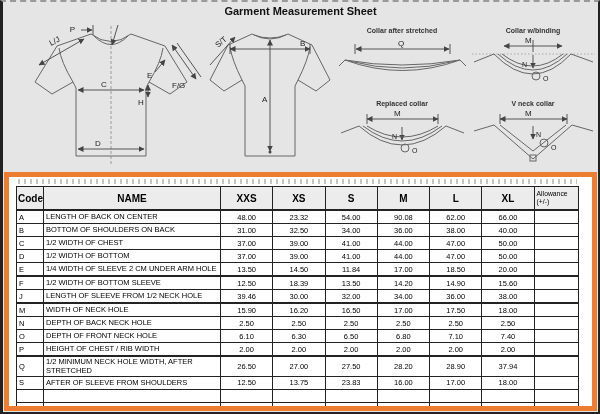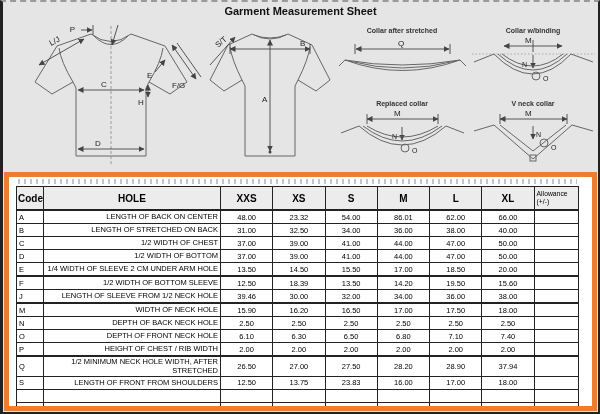--- a/index.html
+++ b/index.html
@@ -27,21 +27,21 @@
   .table-inner{height:100%;box-sizing:border-box;background:#fff;padding:1px 13px 4px 7px;overflow:hidden;}
   .clipped-strip{height:5px;margin:1px 2px 2px 2px;opacity:.5;
      background:repeating-linear-gradient(90deg,#8a8a8a 0 2px,transparent 2px 6px);}
   table{width:100%;border-collapse:collapse;table-layout:fixed;}
   th,td{border:1px solid #222;overflow:hidden;white-space:nowrap;}
   thead th{background:var(--header-bg,#ECECEC);font-size:10px;font-weight:bold;
            text-align:center;height:20px;border-bottom-width:2px;}
   th.allow-h{font-size:6.8px;font-weight:normal;text-align:left;padding:0 2px;line-height:1.25;}
   tbody td{font-size:7.5px;height:12px;padding:0 2px;color:#000;}
   td.code-cell{text-align:left;}
-  td.name-cell{text-align:right;white-space:normal;line-height:1.25;}
+  td.name-cell{text-align:left;white-space:normal;line-height:1.25;}
   td.value-cell{text-align:center;}
   tr.thick-top td{border-top-width:2px;}
 </style>
 </head>
 <body>
 
 <svg width="0" height="0" style="position:absolute" aria-hidden="true">
   <defs>
     <marker id="ae" markerWidth="8" markerHeight="8" refX="5.5" refY="3" orient="auto" markerUnits="userSpaceOnUse">
       <path d="M0,0 L6,3 L0,6 Z" fill="#444"></path>
@@ -203,48 +203,48 @@
             <col style="width:9.3%">
             <col style="width:9.3%">
           <col style="width:9.3%">
             <col style="width:9.3%">
             <col style="width:9.3%">
           <col style="width:7.9%">
         </colgroup>
         <thead>
           <tr>
             <th>Code</th>
-            <th>HOLE</th>
+            <th>NAME</th>
             <th>XXS</th>
             <th>XS</th>
             <th>S</th>
             <th>M</th>
             <th>L</th>
             <th>XL</th>
             <th class="allow-h">
               <div>Allowance</div>
               <div>(+/-)</div>
             </th>
           </tr>
         </thead>
         <tbody>
             <tr>
               <td class="code-cell">A</td>
               <td class="name-cell">LENGTH OF BACK ON CENTER</td>
               <td class="value-cell">48.00</td>
               <td class="value-cell">23.32</td>
               <td class="value-cell">54.00</td>
-              <td class="value-cell">86.01</td>
+              <td class="value-cell">90.08</td>
               <td class="value-cell">62.00</td>
               <td class="value-cell">66.00</td>
               <td class="value-cell"></td>
             </tr>
             <tr>
               <td class="code-cell">B</td>
-              <td class="name-cell">LENGTH OF STRETCHED ON BACK</td>
+              <td class="name-cell">BOTTOM OF SHOULDERS ON BACK</td>
               <td class="value-cell">31.00</td>
               <td class="value-cell">32.50</td>
               <td class="value-cell">34.00</td>
               <td class="value-cell">36.00</td>
               <td class="value-cell">38.00</td>
               <td class="value-cell">40.00</td>
               <td class="value-cell"></td>
             </tr>
             <tr>
               <td class="code-cell">C</td>
@@ -266,34 +266,34 @@
               <td class="value-cell">44.00</td>
               <td class="value-cell">47.00</td>
               <td class="value-cell">50.00</td>
               <td class="value-cell"></td>
             </tr>
             <tr>
               <td class="code-cell">E</td>
               <td class="name-cell">1/4 WIDTH OF SLEEVE 2 CM UNDER ARM HOLE</td>
               <td class="value-cell">13.50</td>
               <td class="value-cell">14.50</td>
-              <td class="value-cell">15.50</td>
+              <td class="value-cell">11.84</td>
               <td class="value-cell">17.00</td>
               <td class="value-cell">18.50</td>
               <td class="value-cell">20.00</td>
               <td class="value-cell"></td>
             </tr>
             <tr class="thick-top">
               <td class="code-cell">F</td>
               <td class="name-cell">1/2 WIDTH OF BOTTOM SLEEVE</td>
               <td class="value-cell">12.50</td>
               <td class="value-cell">18.39</td>
               <td class="value-cell">13.50</td>
               <td class="value-cell">14.20</td>
-              <td class="value-cell">19.50</td>
+              <td class="value-cell">14.90</td>
               <td class="value-cell">15.60</td>
               <td class="value-cell"></td>
             </tr>
             <tr>
               <td class="code-cell">J</td>
               <td class="name-cell">LENGTH OF SLEEVE FROM 1/2 NECK HOLE</td>
               <td class="value-cell">39.46</td>
               <td class="value-cell">30.00</td>
               <td class="value-cell">32.00</td>
               <td class="value-cell">34.00</td>
@@ -351,21 +351,21 @@
               <td class="value-cell">26.50</td>
               <td class="value-cell">27.00</td>
               <td class="value-cell">27.50</td>
               <td class="value-cell">28.20</td>
               <td class="value-cell">28.90</td>
               <td class="value-cell">37.94</td>
               <td class="value-cell"></td>
             </tr>
             <tr>
               <td class="code-cell">S</td>
-              <td class="name-cell">LENGTH OF FRONT FROM SHOULDERS</td>
+              <td class="name-cell">AFTER OF SLEEVE FROM SHOULDERS</td>
               <td class="value-cell">12.50</td>
               <td class="value-cell">13.75</td>
               <td class="value-cell">23.83</td>
               <td class="value-cell">16.00</td>
               <td class="value-cell">17.00</td>
               <td class="value-cell">18.00</td>
               <td class="value-cell"></td>
             </tr>
             <tr>
               <td class="value-cell"></td>

